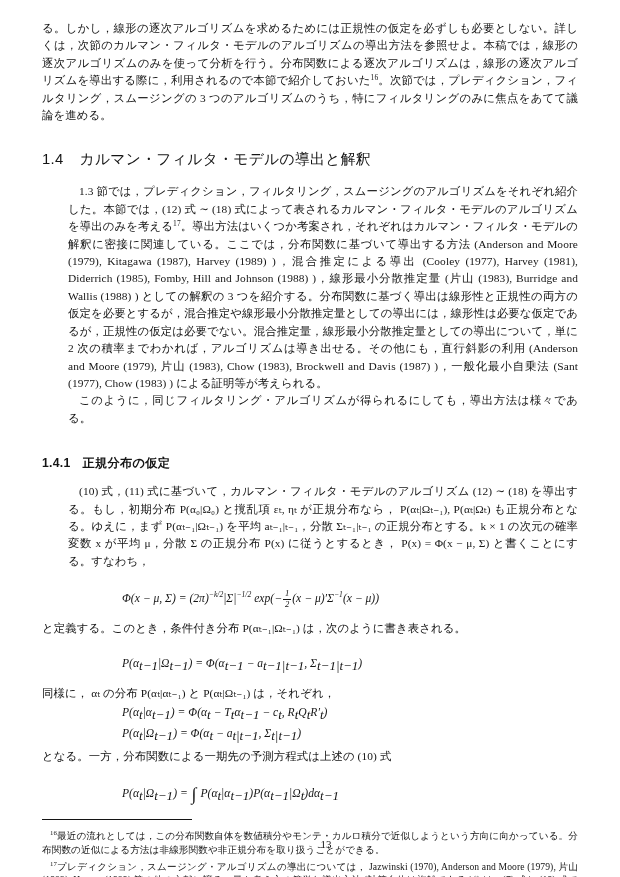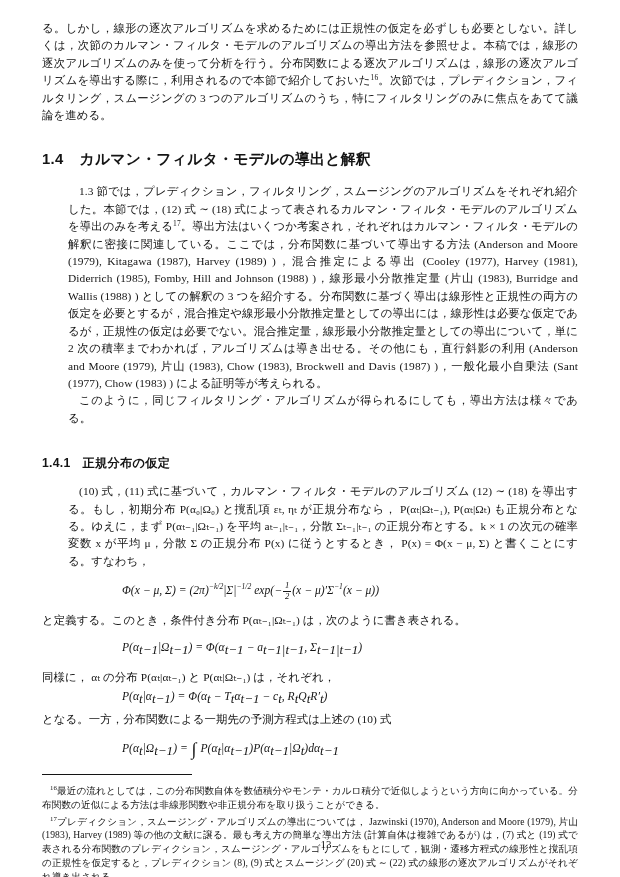--- a/index.html
+++ b/index.html
@@ -10,30 +10,30 @@
   }
   .page{padding:20px 42px 0 42px;}
   p.body{
     margin:0;font-size:11.4px;line-height:17.4px;
     text-align:justify;letter-spacing:0.1px;
   }
   p.indent{text-indent:11px;margin-left:26px;}
   sup.fnref{font-size:7.5px;vertical-align:4px;line-height:0;}
   h1.sec{
     font-family:"Liberation Sans","DejaVu Sans",sans-serif;
-    font-size:14.8px;font-weight:bold;margin:26px 0 14px 0;letter-spacing:0.3px;
+    font-size:14.8px;font-weight:normal;margin:26px 0 14px 0;letter-spacing:0.3px;
   }
   h1.sec .num{margin-right:16px;}
   h2.subsec{
     font-family:"Liberation Sans","DejaVu Sans",sans-serif;
     font-size:12.2px;font-weight:bold;margin:28px 0 11px 0;letter-spacing:0.3px;
   }
   h2.subsec .num{margin-right:12px;}
   .formula{
-    margin:11px 0 11px 80px;font-size:11.6px;font-style:italic;
+    margin:19px 0 11px 80px;font-size:11.6px;font-style:italic;
     white-space:nowrap;
   }
   .formula.tight{margin:4px 0 4px 80px;}
   .formula .mi{font-style:italic;}
   .formula .sub{font-size:13px;vertical-align:-3px;letter-spacing:0;}
   .formula .sup{font-size:7.6px;vertical-align:5px;font-style:italic;letter-spacing:0;}
   .formula .int{font-size:18px;font-style:normal;vertical-align:-3px;padding:0 1px;}
   .frac{display:inline-block;vertical-align:middle;text-align:center;margin:0 1px;}
   .frac .num{display:block;font-size:8.6px;line-height:9.5px;border-bottom:1px solid #141414;padding:0 2px;font-style:italic;}
   .frac .den{display:block;font-size:8.6px;line-height:9.5px;font-style:italic;}
@@ -66,20 +66,21 @@
 
   <div class="formula"><span class="mi">Φ(x − μ, Σ) = (2π)</span><span class="sup">−k/2</span><span class="mi">|Σ|</span><span class="sup">−1/2</span><span class="mi"> exp(−</span><span class="frac"><span class="num">1</span><span class="den">2</span></span><span class="mi">(x − μ)′Σ</span><span class="sup">−1</span><span class="mi">(x − μ))</span></div>
 
   <p class="body">と定義する。このとき，条件付き分布 P(αₜ₋₁|Ωₜ₋₁) は，次のように書き表される。</p>
 
   <div class="formula"><span class="mi">P(α</span><span class="sub">t−1</span><span class="mi">|Ω</span><span class="sub">t−1</span><span class="mi">) = Φ(α</span><span class="sub">t−1</span><span class="mi"> − a</span><span class="sub">t−1|t−1</span><span class="mi">, Σ</span><span class="sub">t−1|t−1</span><span class="mi">)</span></div>
 
   <p class="body">同様に， αₜ の分布 P(αₜ|αₜ₋₁) と P(αₜ|Ωₜ₋₁) は，それぞれ，</p>
 
   <div class="formula tight"><span class="mi">P(α</span><span class="sub">t</span><span class="mi">|α</span><span class="sub">t−1</span><span class="mi">) = Φ(α</span><span class="sub">t</span><span class="mi"> − T</span><span class="sub">t</span><span class="mi">α</span><span class="sub">t−1</span><span class="mi"> − c</span><span class="sub">t</span><span class="mi">, R</span><span class="sub">t</span><span class="mi">Q</span><span class="sub">t</span><span class="mi">R′</span><span class="sub">t</span><span class="mi">)</span></div>
+  <div class="formula tight"><span class="mi">P(α</span><span class="sub">t</span><span class="mi">|Ω</span><span class="sub">t−1</span><span class="mi">) = Φ(α</span><span class="sub">t</span><span class="mi"> − a</span><span class="sub">t|t−1</span><span class="mi">, Σ</span><span class="sub">t|t−1</span><span class="mi">)</span></div>
 
   <p class="body">となる。一方，分布関数による一期先の予測方程式は上述の (10) 式</p>
 
   <div class="formula"><span class="mi">P(α</span><span class="sub">t</span><span class="mi">|Ω</span><span class="sub">t−1</span><span class="mi">) = </span><span class="int">∫</span><span class="mi"> P(α</span><span class="sub">t</span><span class="mi">|α</span><span class="sub">t−1</span><span class="mi">)P(α</span><span class="sub">t−1</span><span class="mi">|Ω</span><span class="sub">t</span><span class="mi">)dα</span><span class="sub">t−1</span></div>
 
   <div class="fnrule"></div>
 
   <p class="footnote"><sup>16</sup><span>最近の流れとしては，この分布関数自体を数値積分やモンテ・カルロ積分で近似しようという方向に向かっている。分布関数の近似による方法は非線形関数や非正規分布を取り扱うことができる。</span></p>
 
   <p class="footnote"><sup>17</sup><span>プレディクション，スムージング・アルゴリズムの導出については， Jazwinski (1970), Anderson and Moore (1979), 片山 (1983), Harvey (1989) 等の他の文献に譲る。最も考え方の簡単な導出方法 (計算自体は複雑であるが) は，(7) 式と (19) 式で表される分布関数のプレディクション，スムージング・アルゴリズムをもとにして，観測・遷移方程式の線形性と撹乱項の正規性を仮定すると，プレディクション (8), (9) 式とスムージング (20) 式 ∼ (22) 式の線形の逐次アルゴリズムがそれぞれ導き出される。</span></p>

